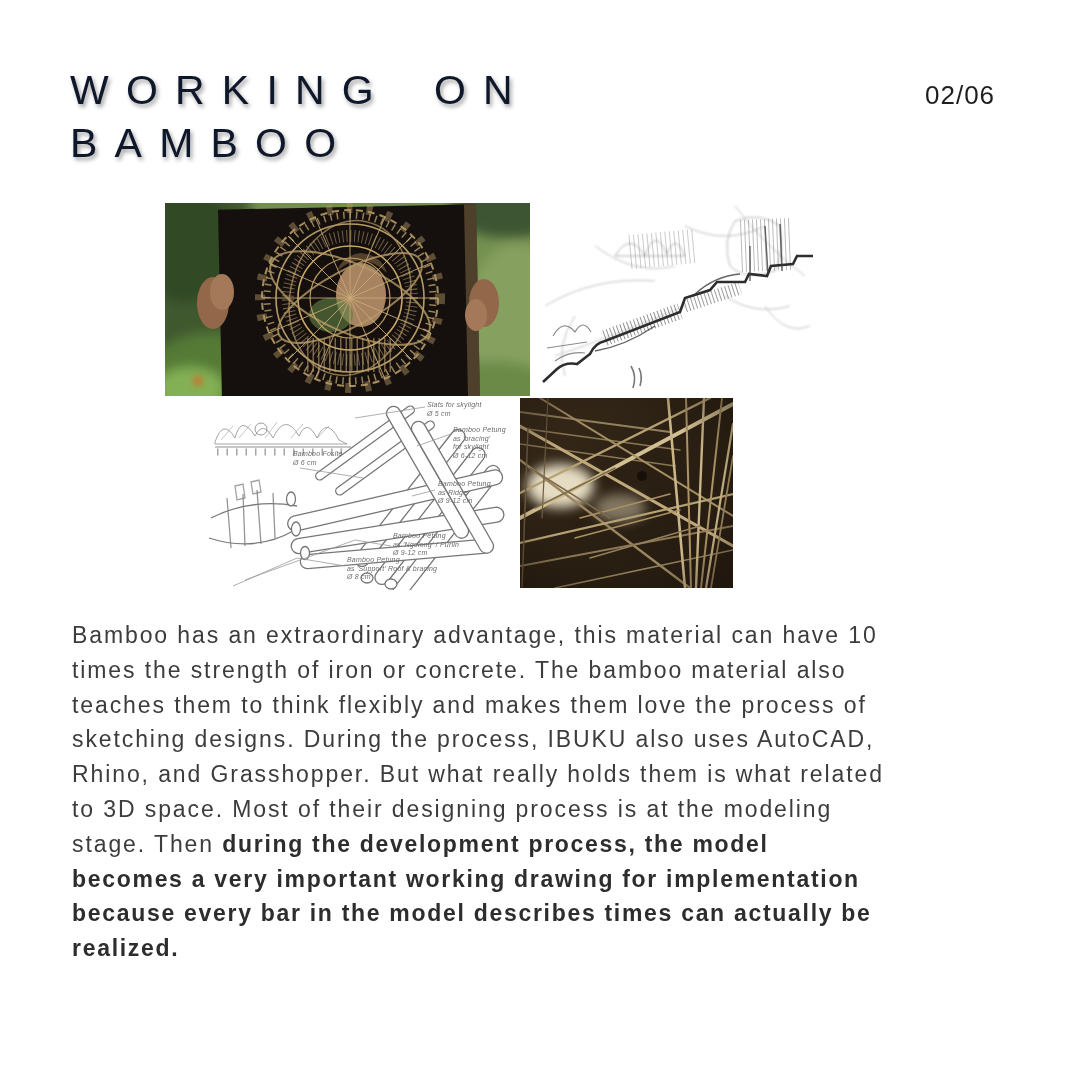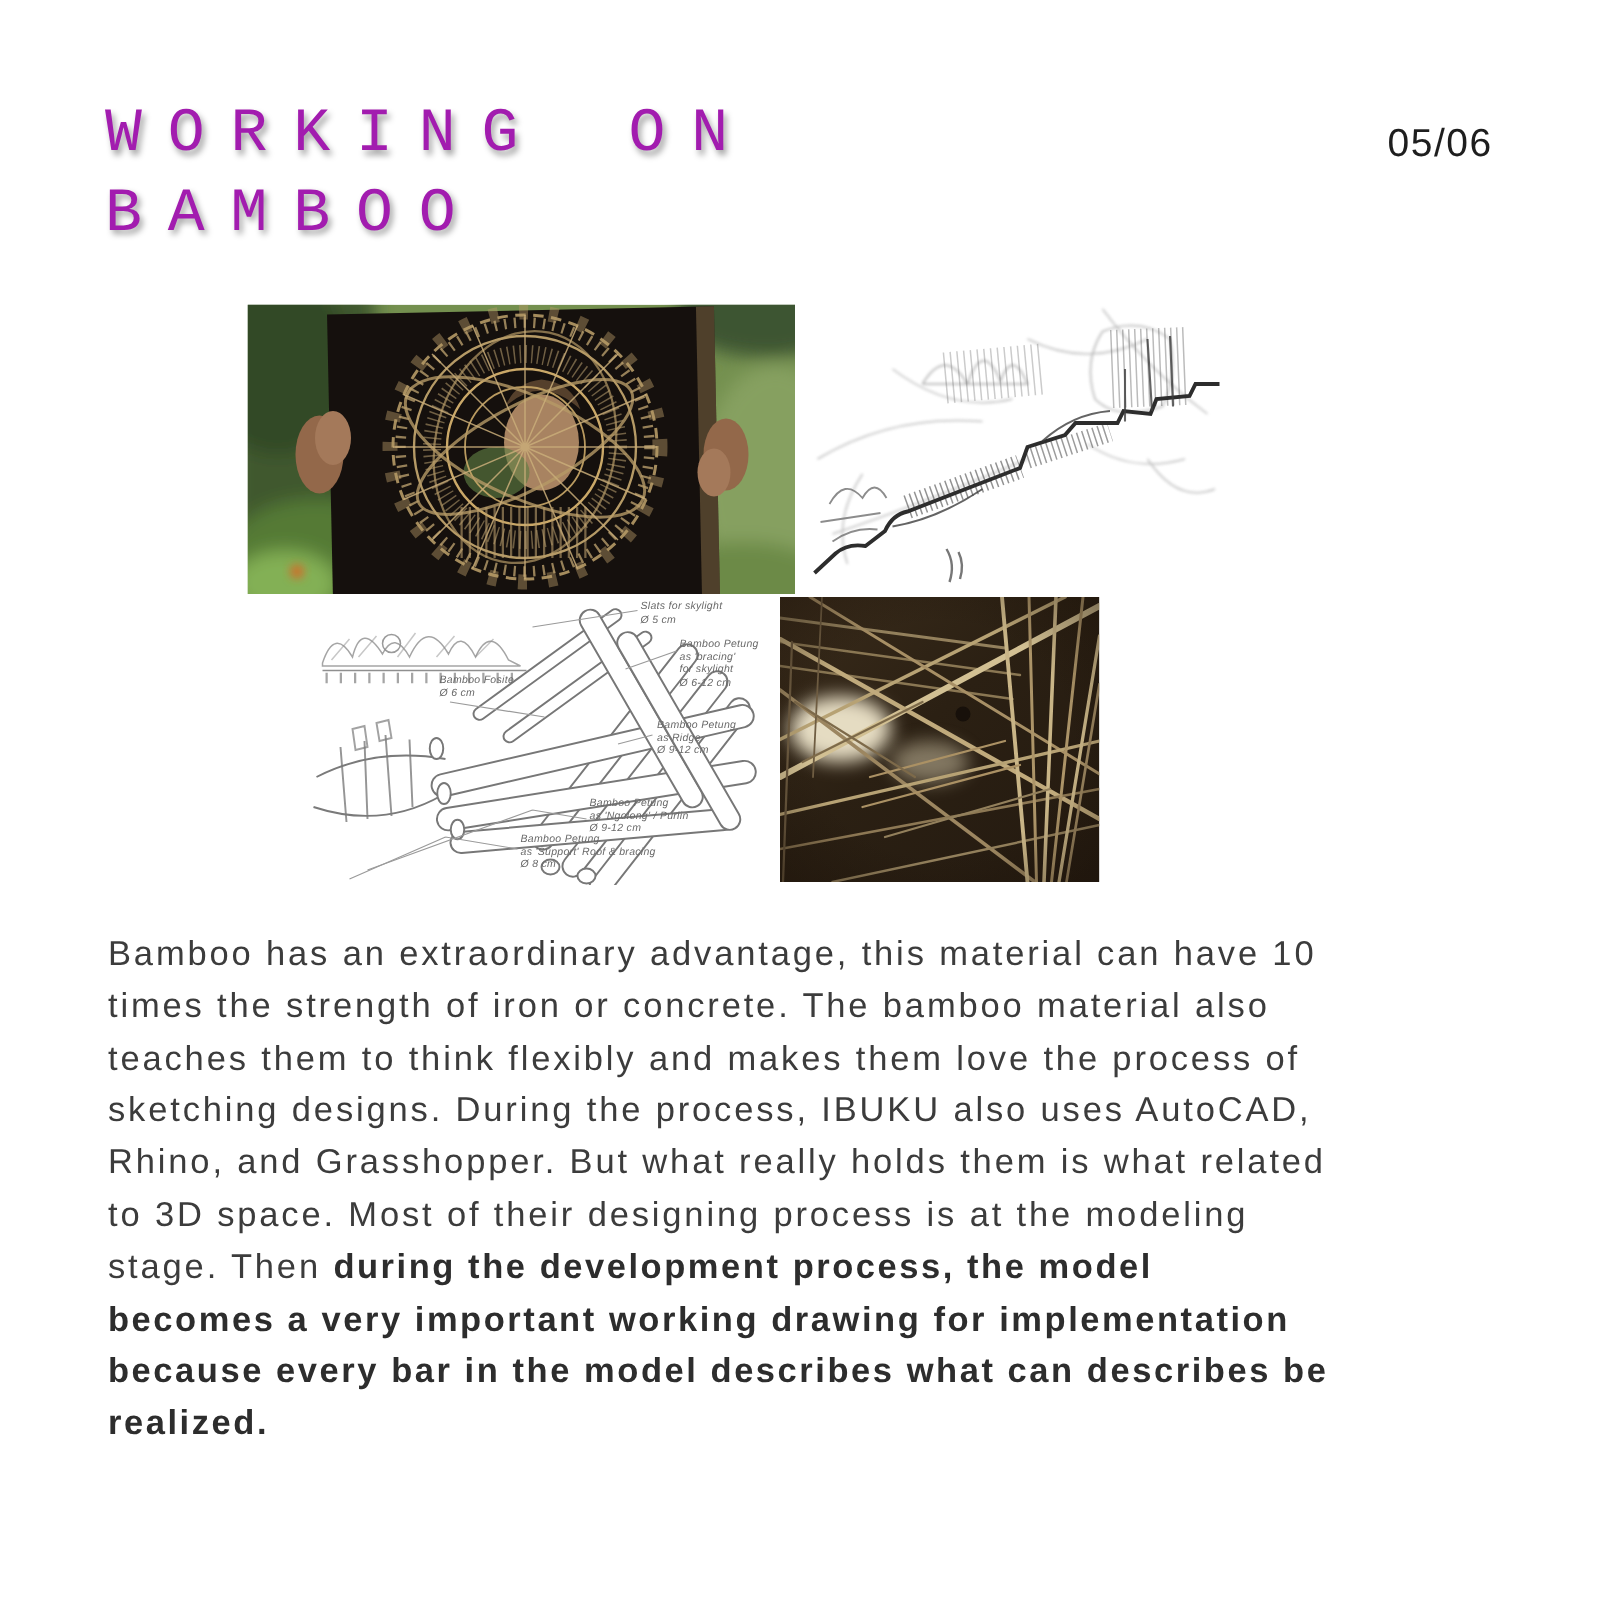--- a/index.html
+++ b/index.html
@@ -4,23 +4,23 @@
 <style>
   html,body{margin:0;padding:0;}
   body{
     width:1080px;height:1080px;position:relative;overflow:hidden;
     background:#ffffff;font-family:"Liberation Sans",sans-serif;
   }
   .slide{position:absolute;inset:0;background:#ffffff;}
 
   .title{
     position:absolute;left:70px;top:64px;margin:0;
-    font-family:Liberation Mono, monospace;font-weight:400;
+    font-family:Liberation Sans, sans-serif;font-weight:400;
     font-size:41px;line-height:53px;letter-spacing:0.42em;word-spacing:0.35em;
-    color:#a21caf;white-space:pre-line;
+    color:#0f172a;white-space:pre-line;
     text-shadow:2px 3px 4px rgba(0,0,0,0.38);
   }
   .page-number{
     position:absolute;left:925px;top:80px;width:90px;
     font-size:26px;letter-spacing:1px;color:#1e1e1e;
   }
 
   figure{position:absolute;margin:0;overflow:hidden;background:#fff;}
   figure svg{display:block;width:100%;height:100%;}
   .img-model  {left:165px;top:203px;width:365px;height:193px;}
@@ -40,21 +40,21 @@
   }
   .body-text strong{font-weight:700;color:#2d2d2d;letter-spacing:1.7px;}
 </style>
 </head>
 <body>
 
 <div class="slide">
 
   <h1 class="title">WORKING ON
 BAMBOO</h1>
-  <div class="page-number">05/06</div>
+  <div class="page-number">02/06</div>
 
   <figure class="img-model">
     <svg viewBox="0 0 365 193" preserveAspectRatio="none">
       <defs>
         <filter id="b6" x="-30%" y="-30%" width="160%" height="160%">
             <feGaussianBlur stdDeviation="6"></feGaussianBlur>
           </filter>
         <filter id="b3" x="-50%" y="-50%" width="200%" height="200%">
             <feGaussianBlur stdDeviation="3"></feGaussianBlur>
           </filter>
@@ -260,16 +260,16 @@
   </figure>
 
   <p class="body-text"><span>Bamboo has an extraordinary advantage, this material can have 10
 times the strength of iron or concrete. The bamboo material also
 teaches them to think flexibly and makes them love the process of
 sketching designs. During the process, IBUKU also uses AutoCAD,
 Rhino, and Grasshopper. But what really holds them is what related
 to 3D space. Most of their designing process is at the modeling
 stage. Then </span><strong>during the development process, the model
 becomes a very important working drawing for implementation
-because every bar in the model describes what can describes be
+because every bar in the model describes times can actually be
 realized.</strong></p>
 
 </div>
 
 </body></html>

